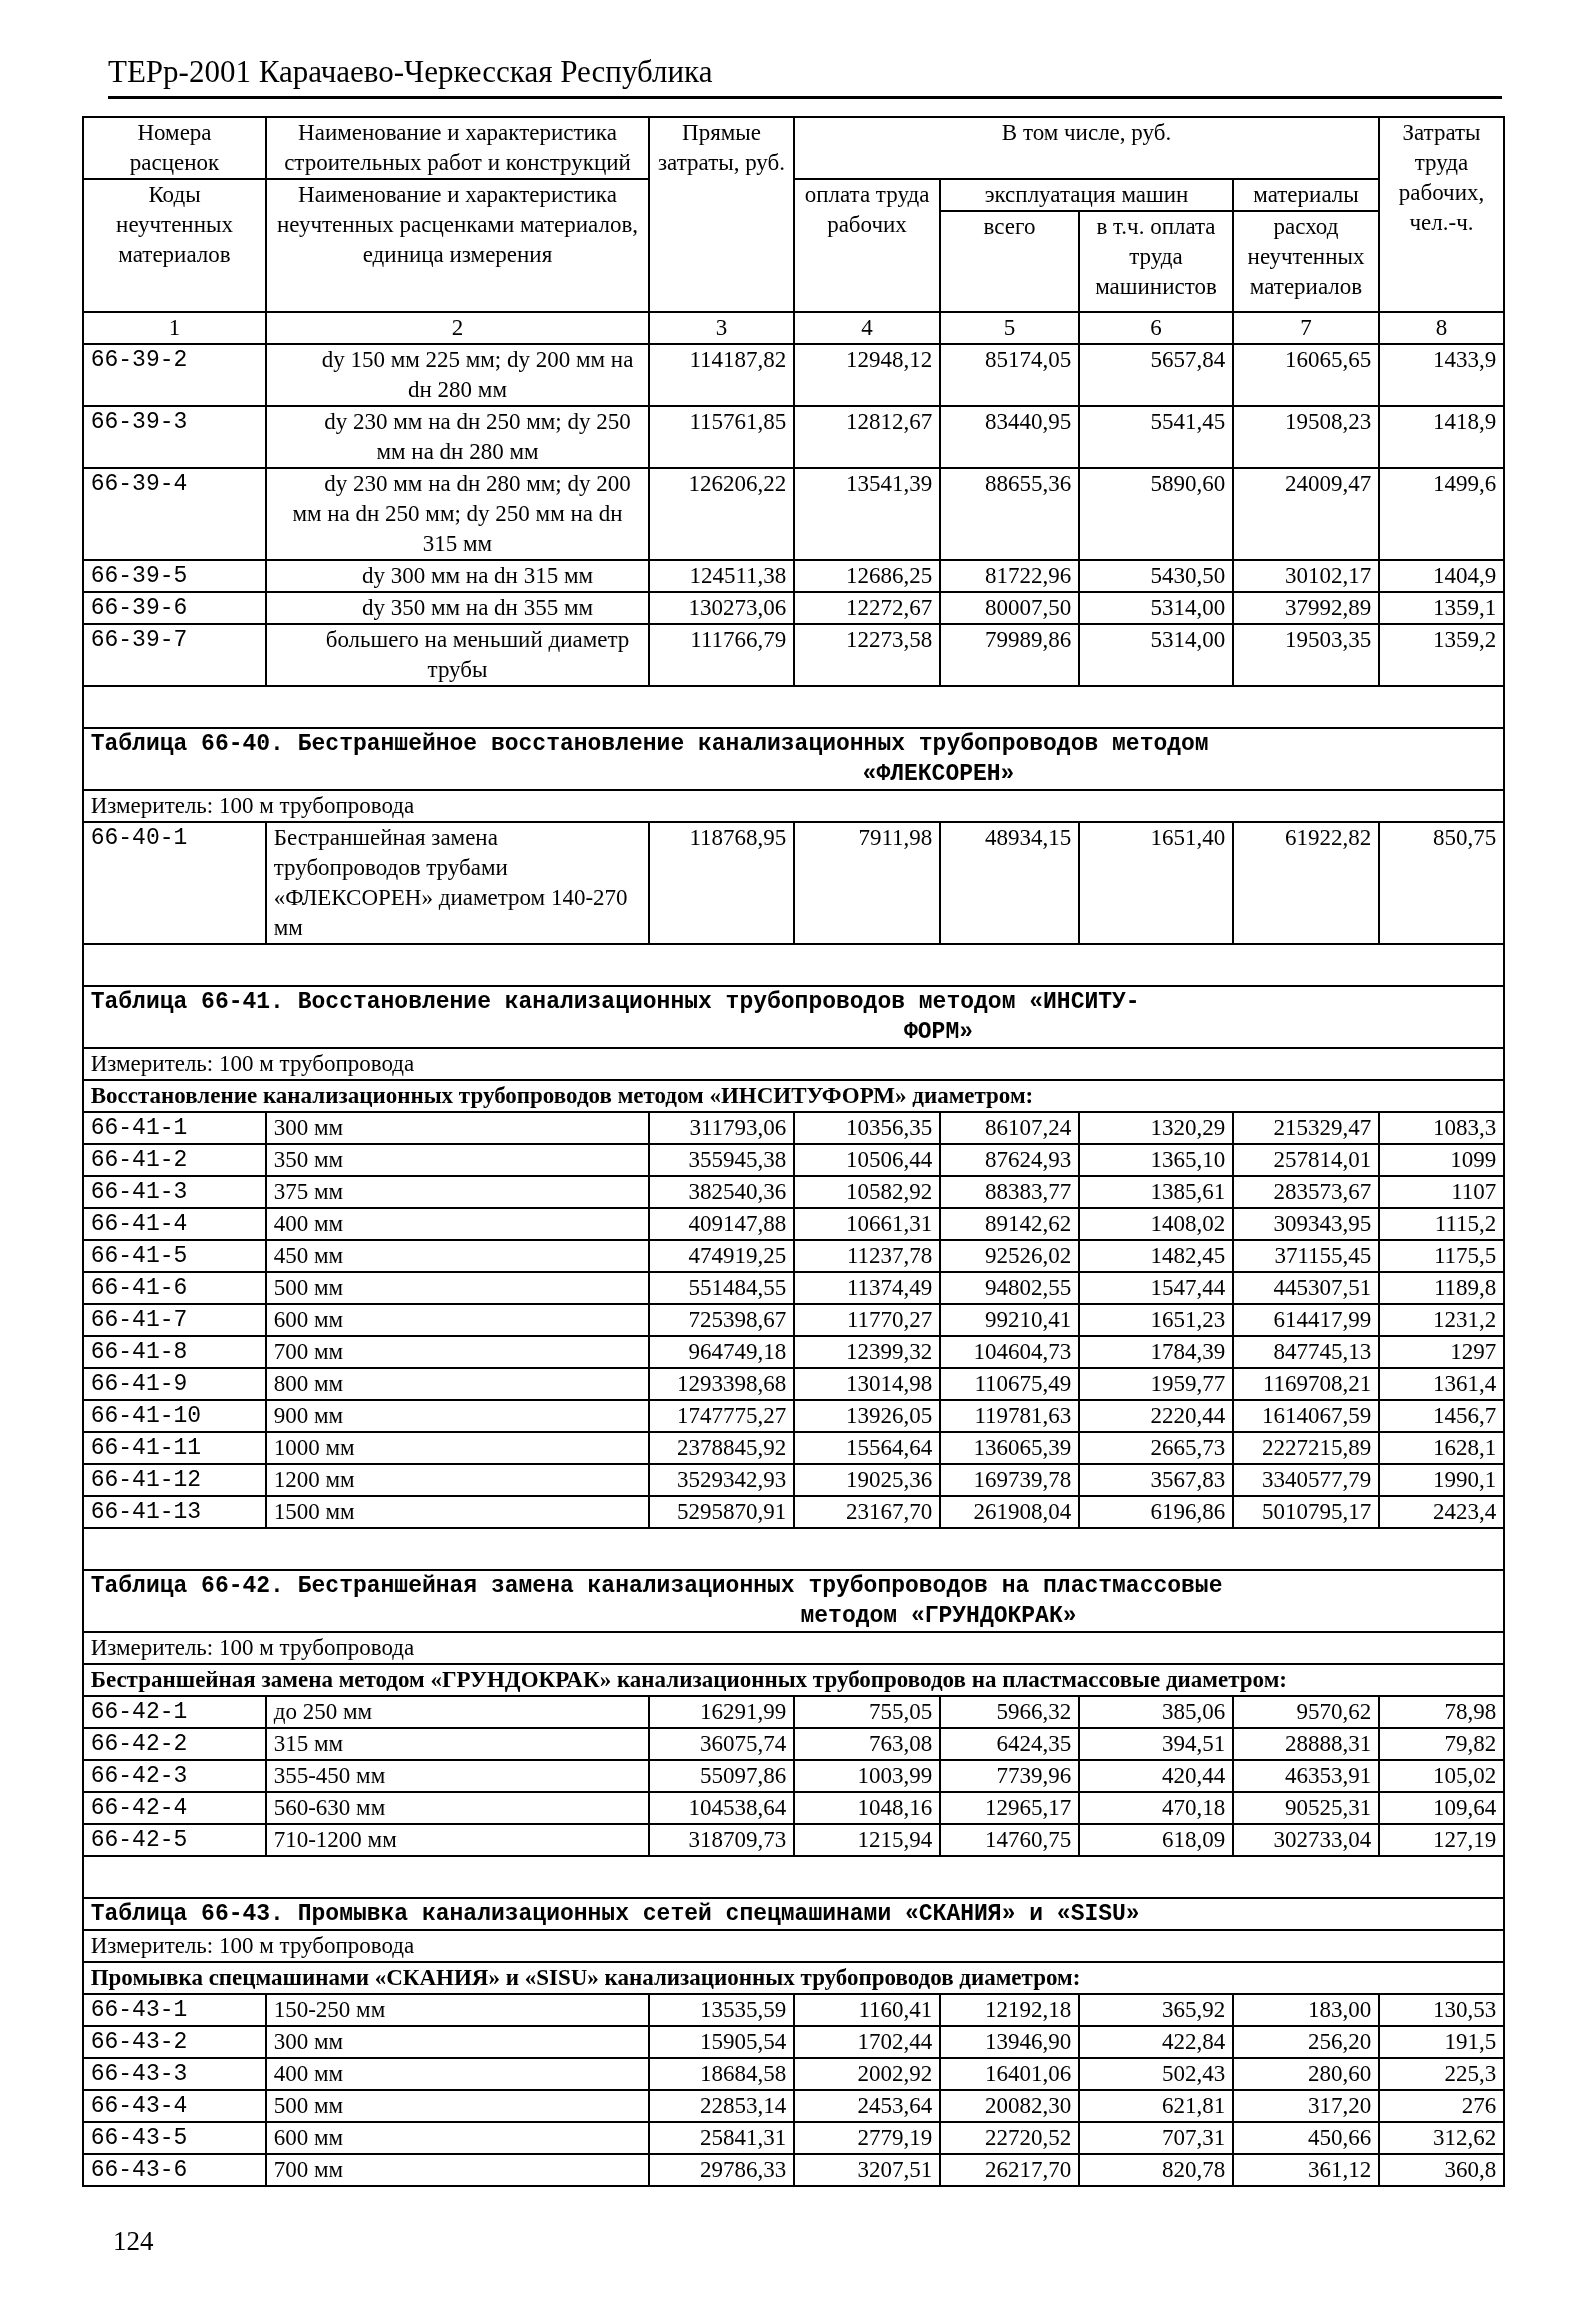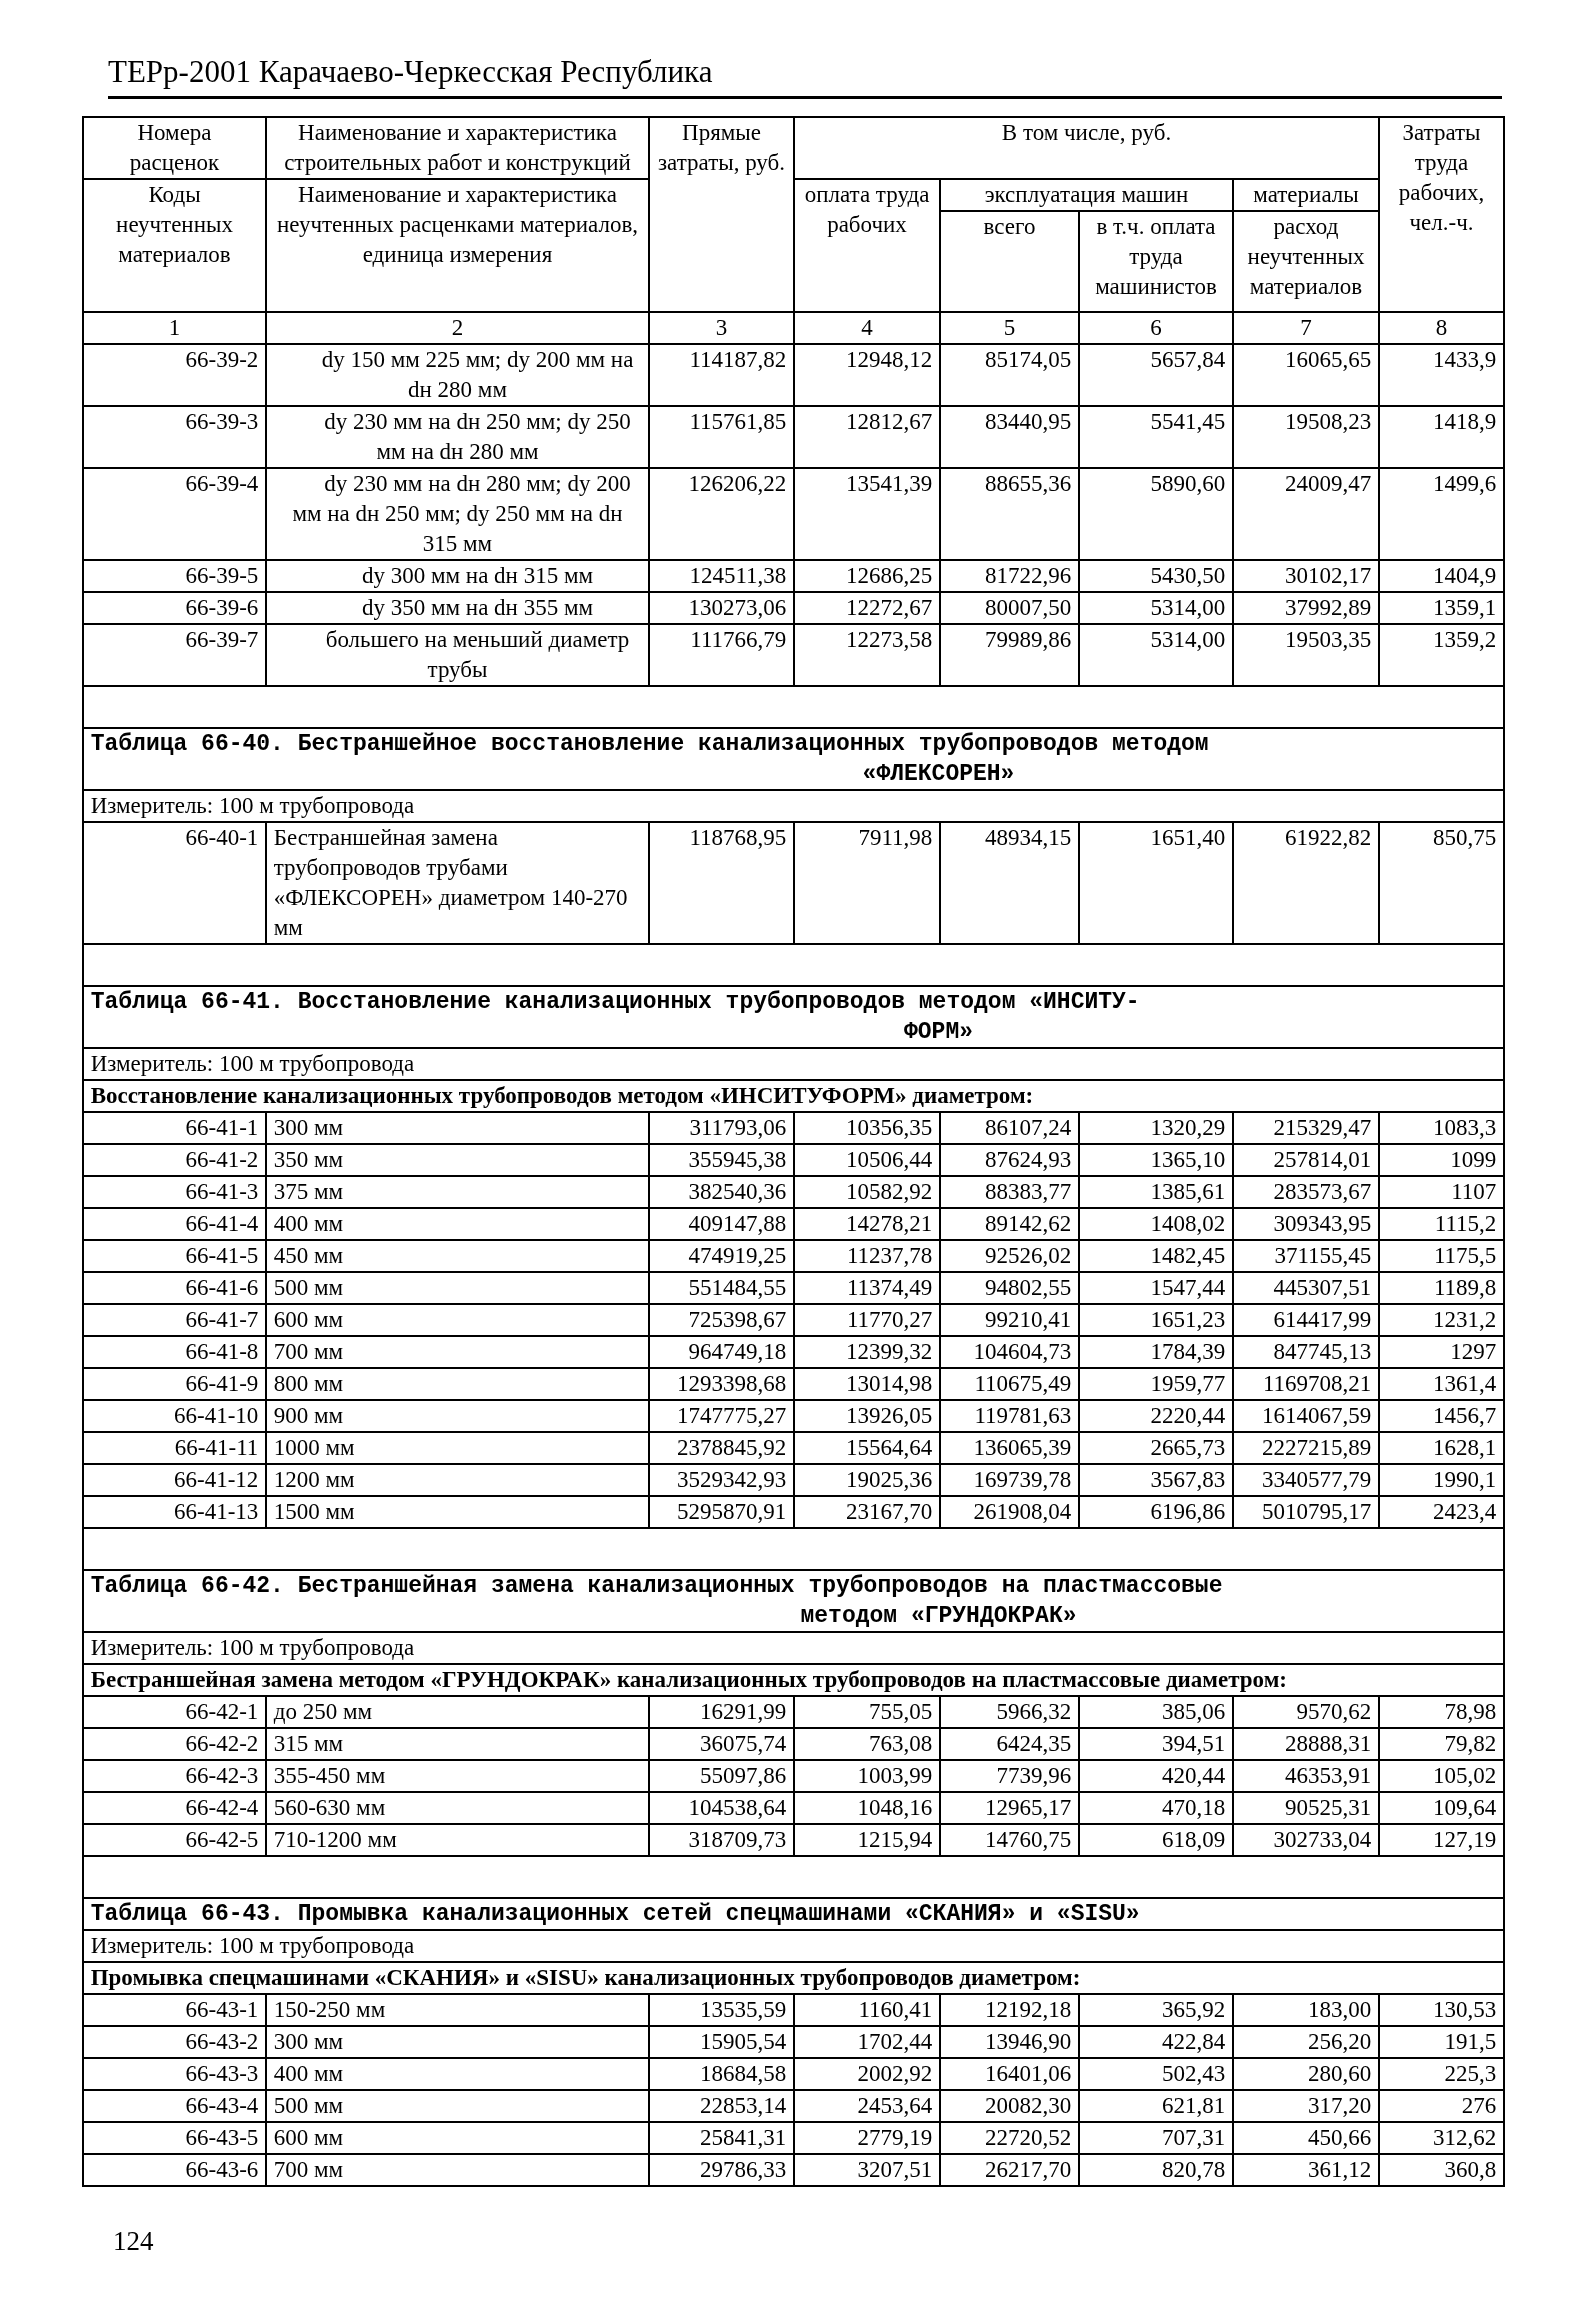--- a/index.html
+++ b/index.html
@@ -8,21 +8,21 @@
   .header-rule { position:absolute; left:108px; top:96px; width:1394px; height:2.7px; background:#000; }
   .page-number { position:absolute; left:113px; top:2226px; font-size:27px; }
 
   table.main { position:absolute; left:82px; top:116px; width:1420px; border-collapse:collapse; table-layout:fixed; }
   table.main td { border:2px solid #000; padding:0 6.7px; vertical-align:top; font-size:23px; line-height:30px; }
   col.c1 { width:183px; } col.c2 { width:383px; } col.c3 { width:145px; } col.c4 { width:146px; }
   col.c5 { width:139px; } col.c6 { width:154px; } col.c7 { width:146px; } col.c8 { width:125px; }
 
   .hdr td { font-size:18px; line-height:21.6px; text-align:center; vertical-align:middle; }
   .hdr-num td { font-size:18px; line-height:20px; text-align:center; }
-  td.code { text-align:right; }
+  td.code { text-align:left;font-family:Liberation Mono, monospace; }
   td.name { text-align:left; }
   td.name.indent { text-indent:40px;text-align:center; }
   td.num { text-align:right; }
   td.section-title { border-left:2px solid #000; border-right:2px solid #000; border-top:2px solid #000; border-bottom:none; padding:47px 8px 0 4px; font-weight:bold; font-size:31px; line-height:38px; text-align:left;font-family:Liberation Mono, monospace; }
   .title-line2 { display:block; padding-left:290px;text-align:center; }
   td.meter { border-top:none; border-bottom:2px solid #000; padding:12px 0 1.3px 187px; font-size:21.6px; line-height:27px; font-weight:bold; }
   td.subhead { padding-left:187px; font-weight:bold; font-size:21.6px; line-height:27px; }
   td.spacer { height:40px; border-bottom:none; }
 </style>
 </head>
@@ -208,21 +208,21 @@
         <td class="num">10582,92</td>
         <td class="num">88383,77</td>
         <td class="num">1385,61</td>
         <td class="num">283573,67</td>
         <td class="num">1107</td>
       </tr>
       <tr>
         <td class="code">66-41-4</td>
         <td class="name name">400 мм</td>
         <td class="num">409147,88</td>
-        <td class="num">14278,21</td>
+        <td class="num">10661,31</td>
         <td class="num">89142,62</td>
         <td class="num">1408,02</td>
         <td class="num">309343,95</td>
         <td class="num">1115,2</td>
       </tr>
       <tr>
         <td class="code">66-41-5</td>
         <td class="name name">450 мм</td>
         <td class="num">474919,25</td>
         <td class="num">11237,78</td>

